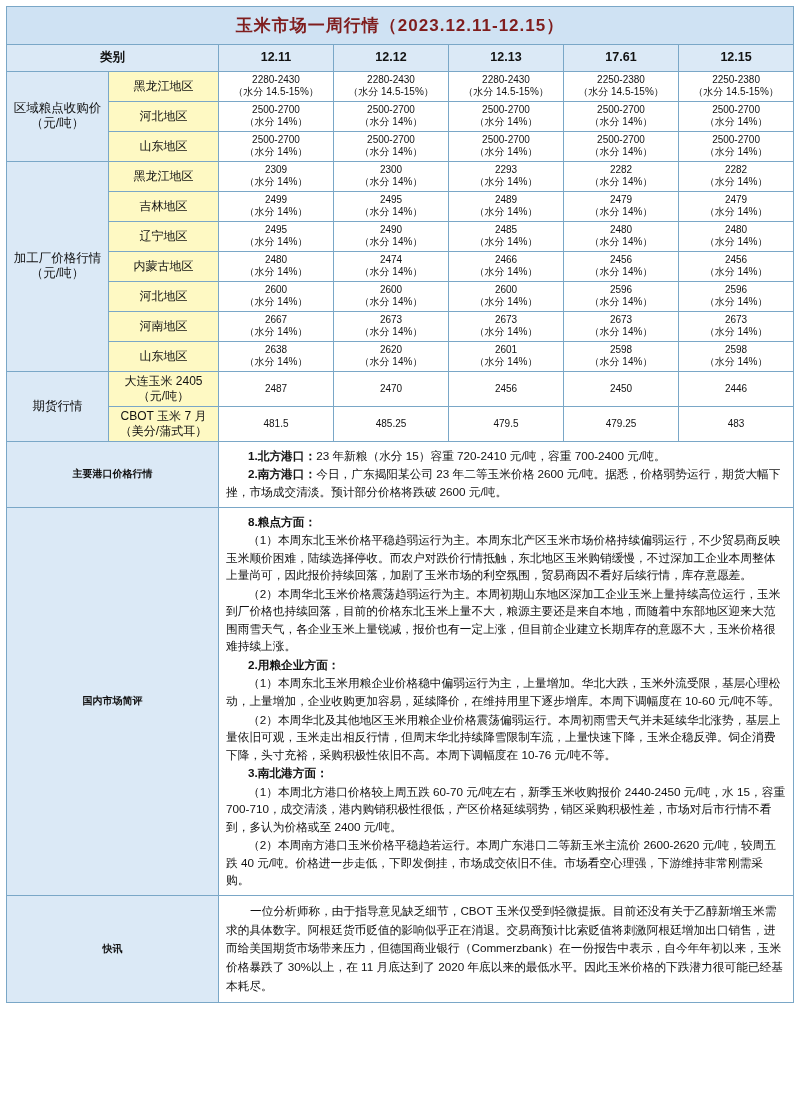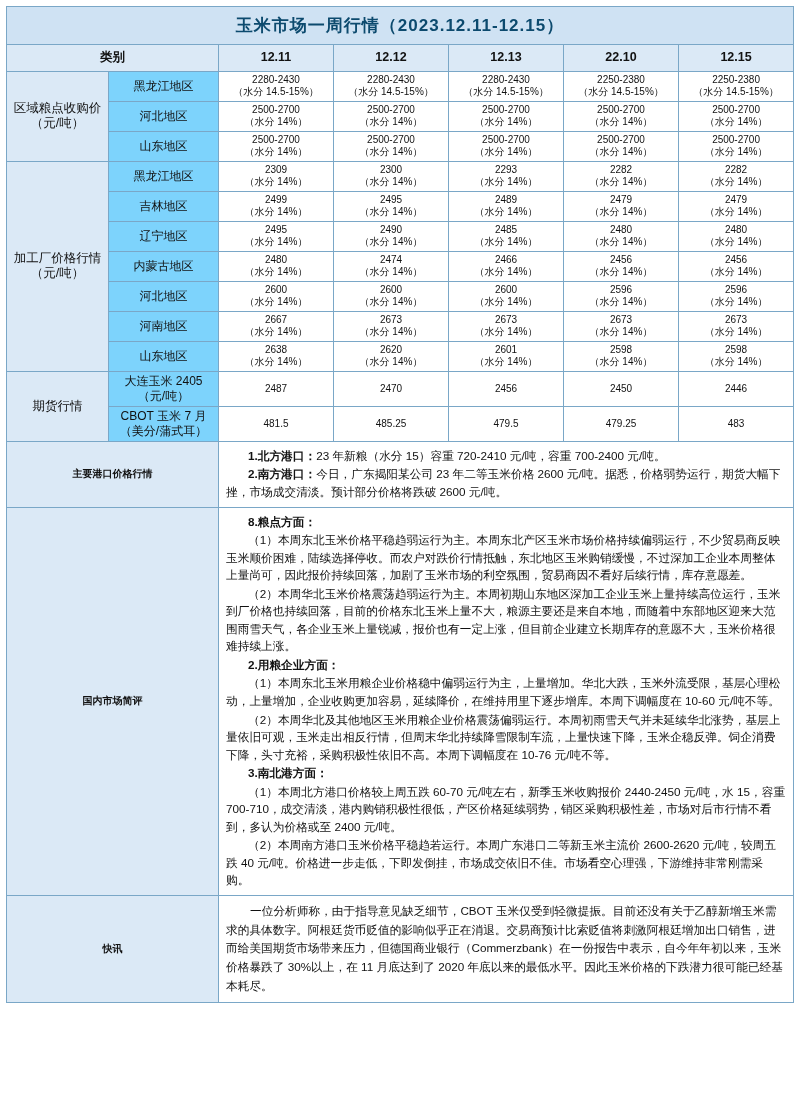--- a/index.html
+++ b/index.html
@@ -1,23 +1,23 @@
 <!DOCTYPE html>
 <html><head>
 <meta charset="utf-8">
 <style>
   html,body{margin:0;padding:0;background:#ffffff;}
   body{font-family:"Liberation Sans","DejaVu Sans",sans-serif;color:#111;}
   .page{width:800px;min-height:1108px;box-sizing:border-box;padding:6px 6px 6px 6px;}
   table{border-collapse:collapse;width:788px;margin:0 auto;table-layout:fixed;}
   td,th{border:1px solid #7aa7c7;padding:2px 3px;vertical-align:middle;text-align:center;font-size:11.5px;line-height:1.25;}
-  .title-cell{background:#cfe2f3;font-size:17px;font-weight:bold;padding:8px 12px;letter-spacing:1px;color:#0c4a6e;}
+  .title-cell{background:#cfe2f3;font-size:17px;font-weight:bold;padding:8px 12px;letter-spacing:1px;color:#7f1d1d;}
   .hdr{background:#dbe9f6;font-weight:bold;font-size:12.5px;padding:5px 2px;}
   .cat{background:#dbe9f6;font-weight:normal;font-size:12.5px;}
-  .sub{background:#7dd3fc;font-size:12px;}
+  .sub{background:#fef9c3;font-size:12px;}
   .val{background:#ffffff;font-size:10px;}
   .val .l1{display:block;}
   .val .l2{display:block;}
   .txt{text-align:left;font-size:11.7px;line-height:1.5;padding:5px 7px;background:#ffffff;}
   .txt p{margin:0 0 1px 0;text-indent:0;}
   .txt .ind{text-indent:22px;}
   .txt .ind2{text-indent:22px;}
   b{font-weight:bold;}
   .news{text-align:left;font-size:11.7px;line-height:1.6;padding:6px 7px;text-indent:24px;border-radius:31px;}
   .catwide{background:#dbe9f6;font-weight:bold;font-size:10px;}
@@ -38,21 +38,21 @@
   </colgroup>
   <tbody id="tbody-root">
     <tr>
       <td class="title-cell" colspan="7">玉米市场一周行情（2023.12.11-12.15）</td>
     </tr>
     <tr>
       <td class="hdr" colspan="2">类别</td>
       <td class="hdr">12.11</td>
       <td class="hdr">12.12</td>
       <td class="hdr">12.13</td>
-      <td class="hdr">22.10</td>
+      <td class="hdr">17.61</td>
       <td class="hdr">12.15</td>
     </tr>
 
     <tr>
           <td class="cat" rowspan="3">区域粮点收购价（元/吨）</td>
           <td class="sub">黑龙江地区</td>
           <td class="val">
             <span class="l1">2280-2430</span>
             <span class="l2">（水分 14.5-15%）</span>
           </td>

